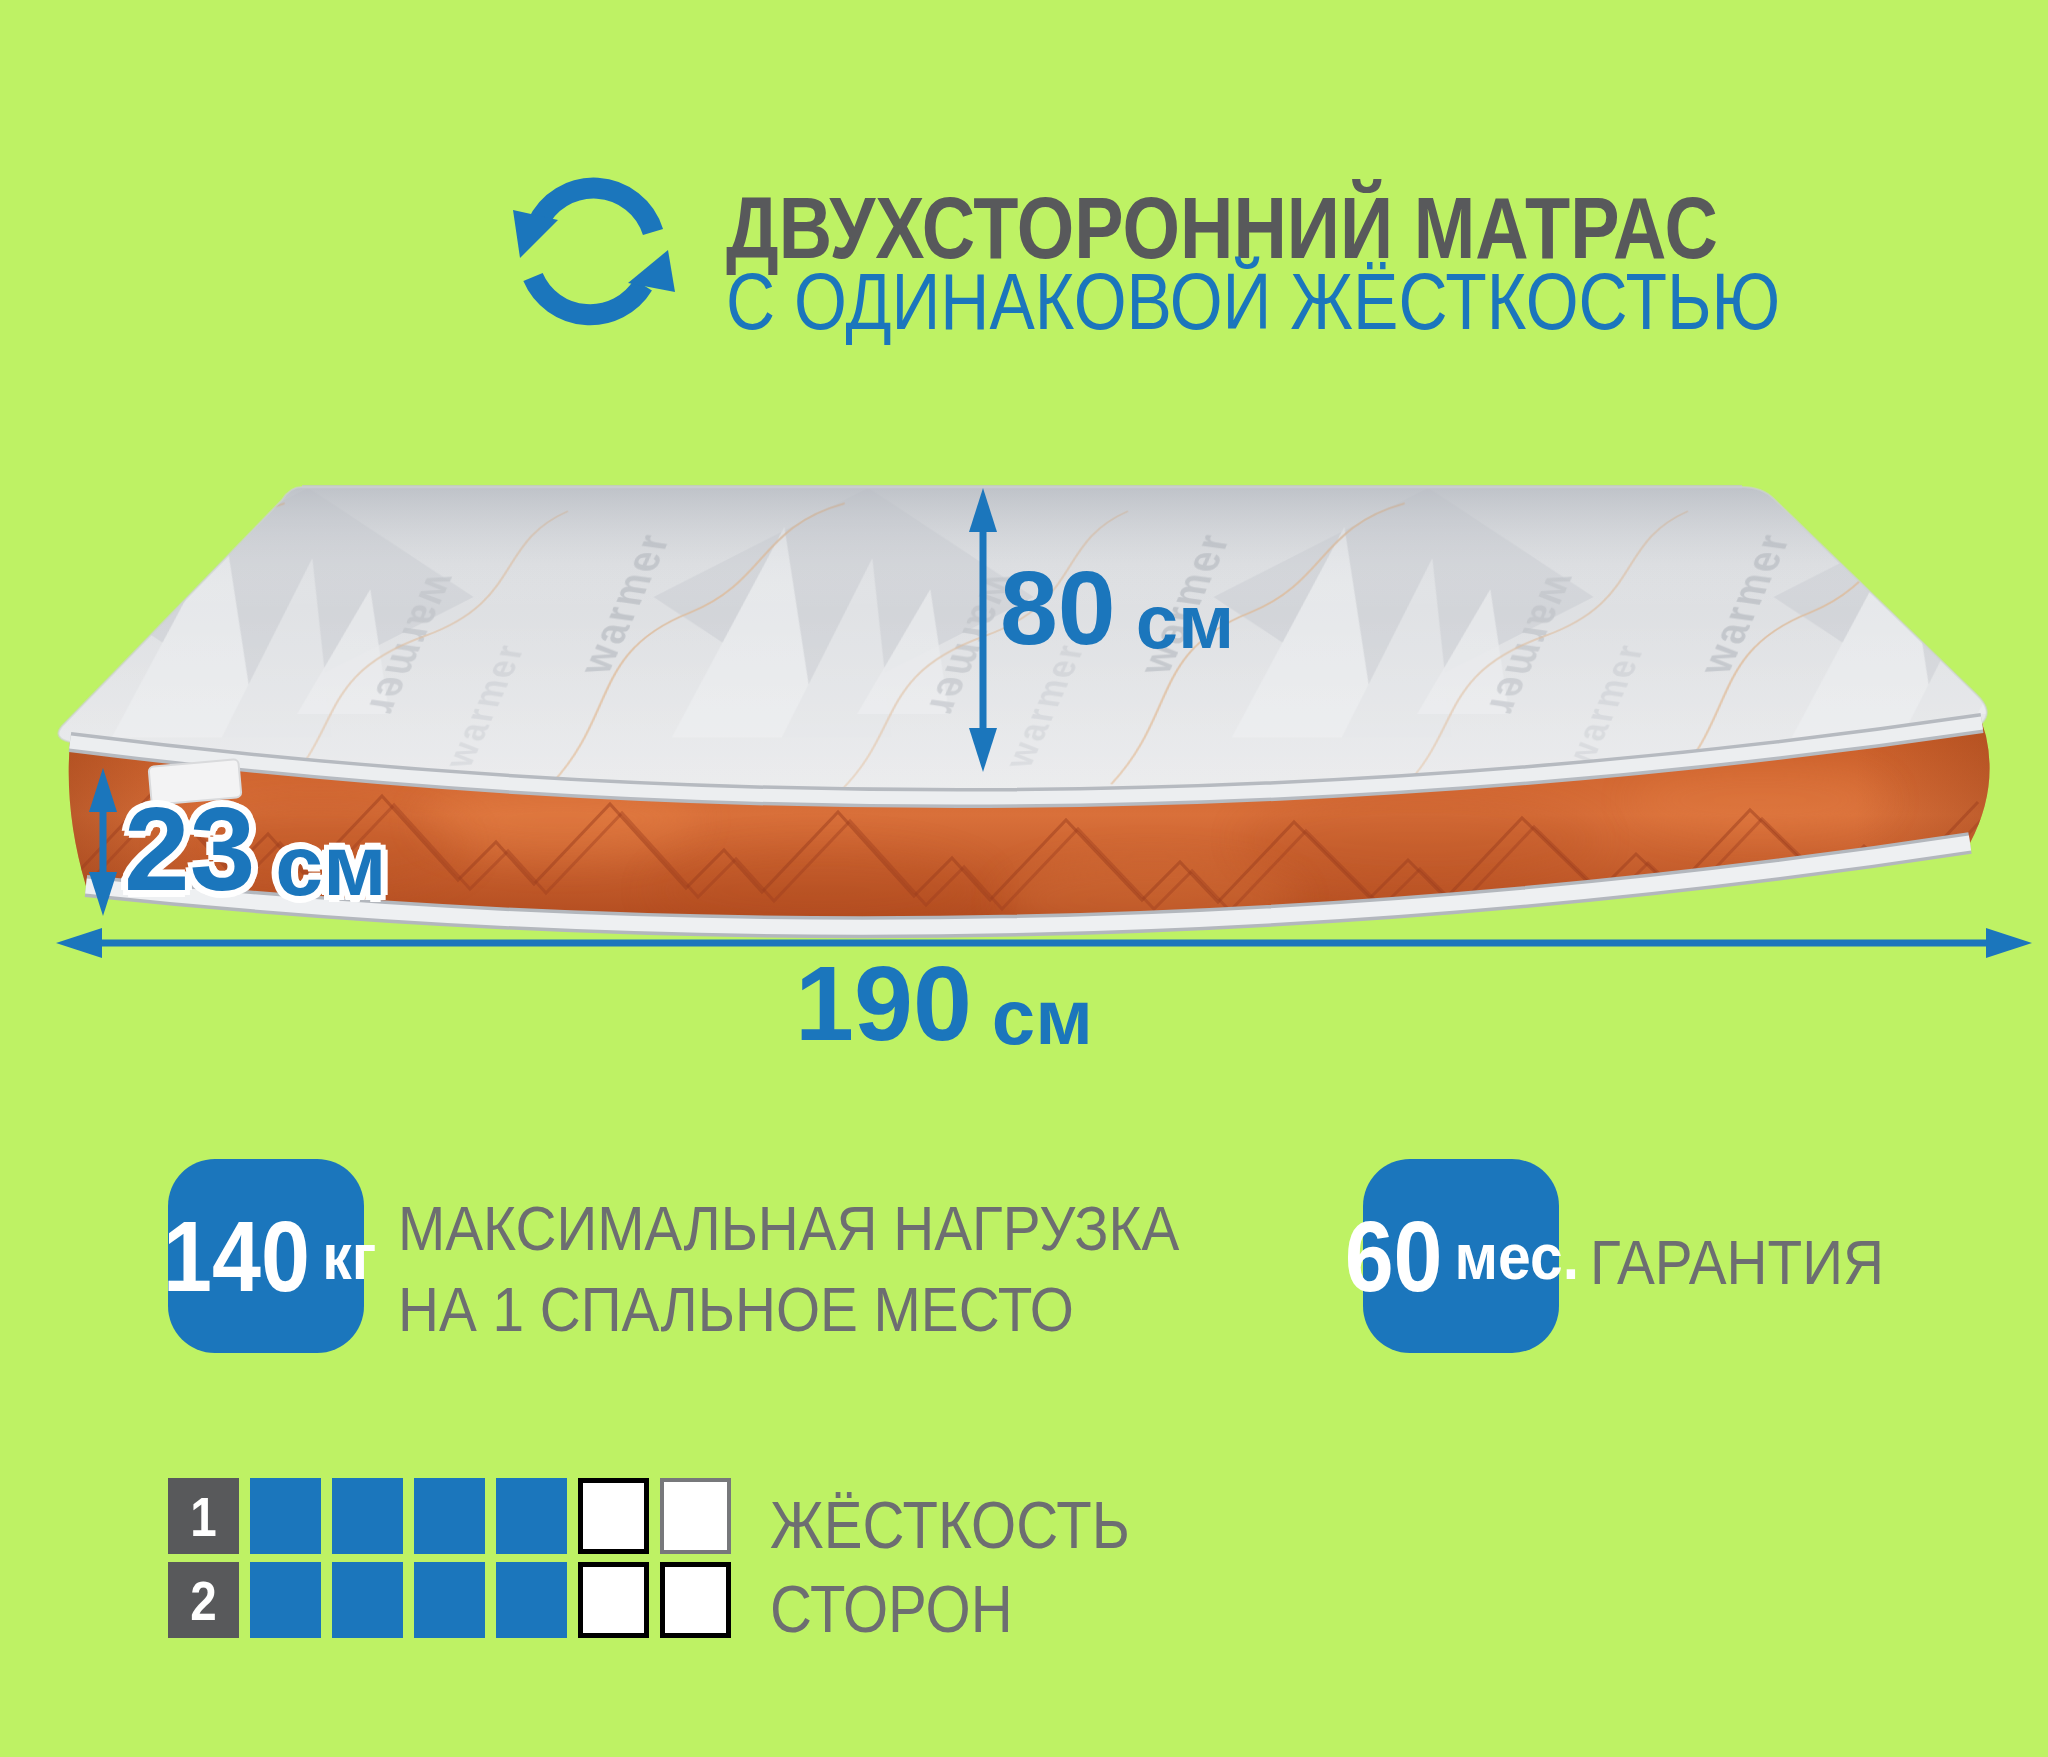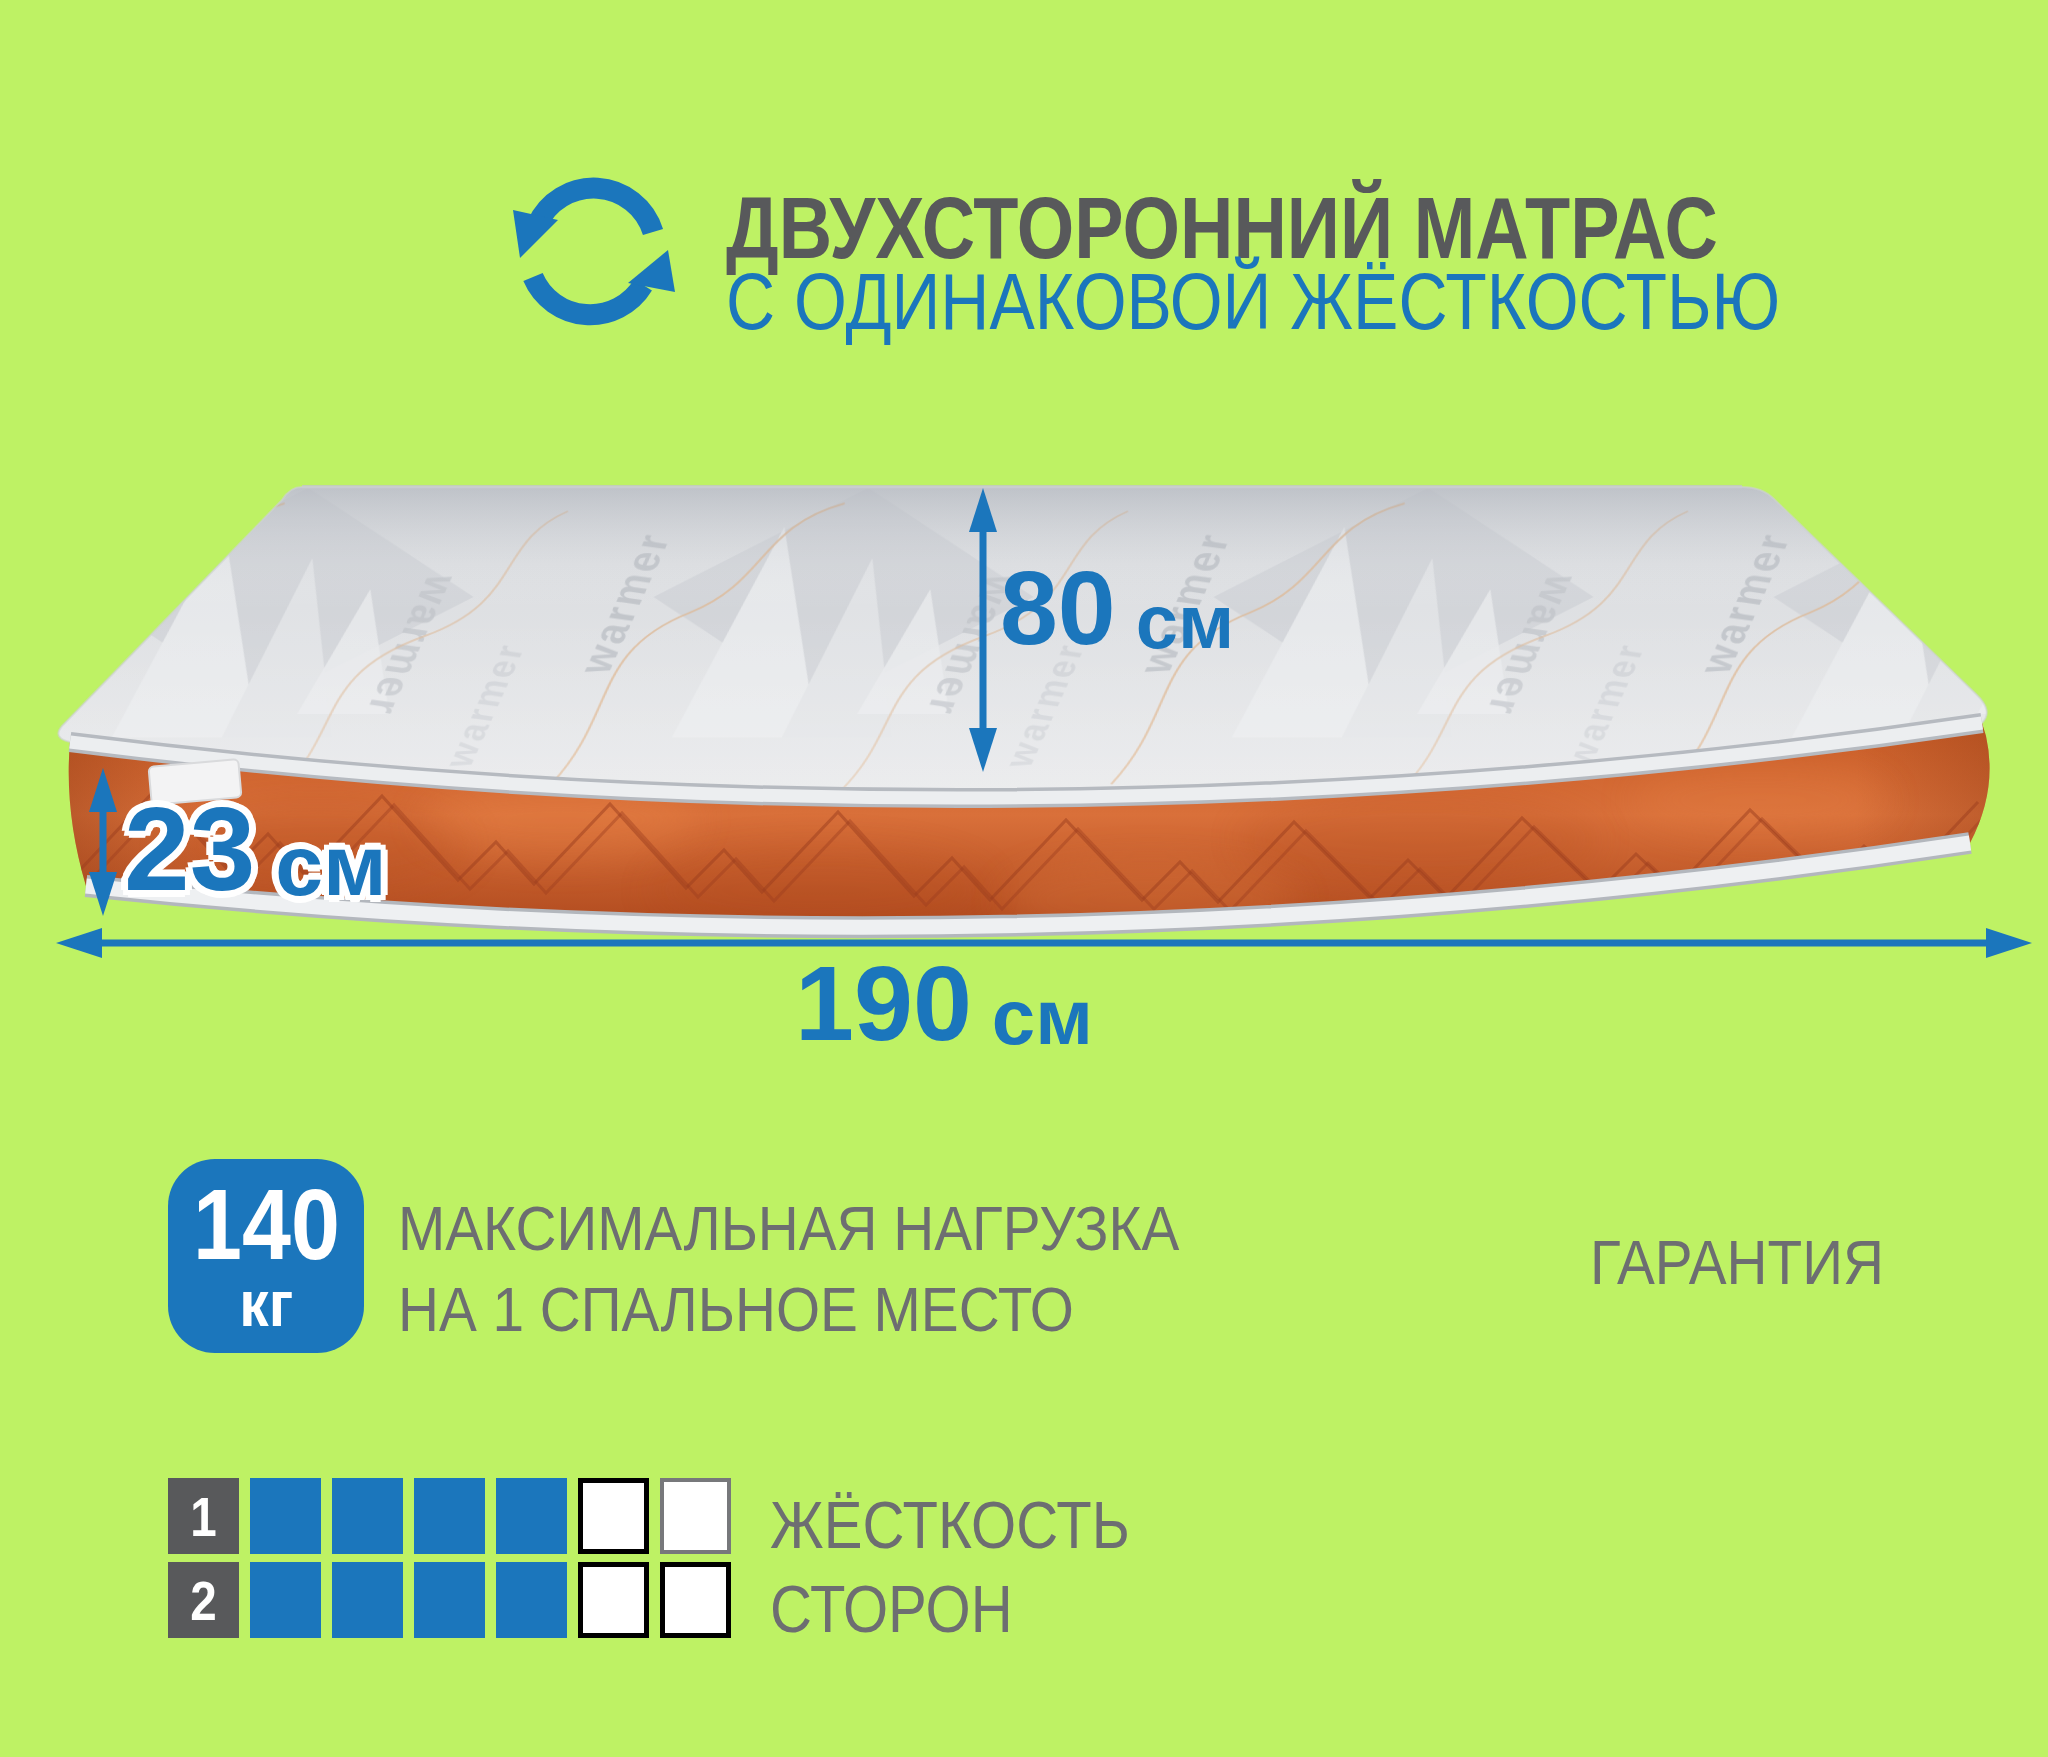--- a/index.html
+++ b/index.html
@@ -30,21 +30,21 @@
   .outline span{
     text-shadow:7px 0 0 #fff,-7px 0 0 #fff,0 7px 0 #fff,0 -7px 0 #fff,
                 5px 5px 0 #fff,-5px 5px 0 #fff,5px -5px 0 #fff,-5px -5px 0 #fff;
   }
   .dim-length{left:795px;top:950px;}
   .dim-length .val{font-size:106px;}
   .dim-length .unit{font-size:78px;}
   
   .badge{
     width:196px;height:194px;background:#1B76BC;border-radius:47px;color:#fff;
-    display:flex;flex-direction:column;align-items:center;justify-content:center;
+    display:flex;flex-direction:row;align-items:center;justify-content:center;
     font-weight:bold;line-height:.95;text-align:center;
   }
   .badge .bval{font-size:100px;transform:scaleX(.88);}
   .badge .bunit{font-size:64px;margin-top:2px;transform:scaleX(.92);}
   .badge-load{left:168px;top:1159px;}
   .badge-warranty{left:1363px;top:1159px;}
   .badge-label{
     color:#6D6E71;font-size:63px;line-height:1.28;transform:scaleX(.9);
     transform-origin:left top;white-space:nowrap;
   }
@@ -197,20 +197,24 @@
 
   <div class="abs badge badge-load">
     <span class="bval">140</span>
     <span class="bunit">кг</span>
   </div>
   <div class="abs badge-label label-load">
     <div>МАКСИМАЛЬНАЯ НАГРУЗКА</div>
     <div>НА 1 СПАЛЬНОЕ МЕСТО</div>
   </div>
 
+  <div class="abs badge badge-warranty">
+    <span class="bval">60</span>
+    <span class="bunit">мес.</span>
+  </div>
   <div class="abs badge-label label-warranty">
     <div>ГАРАНТИЯ</div>
   </div>
 
   <div class="abs scale">
     <div class="scale-row">
       <div class="cell num">
         <span>1</span>
       </div>
       <div class="cell filled"></div>

